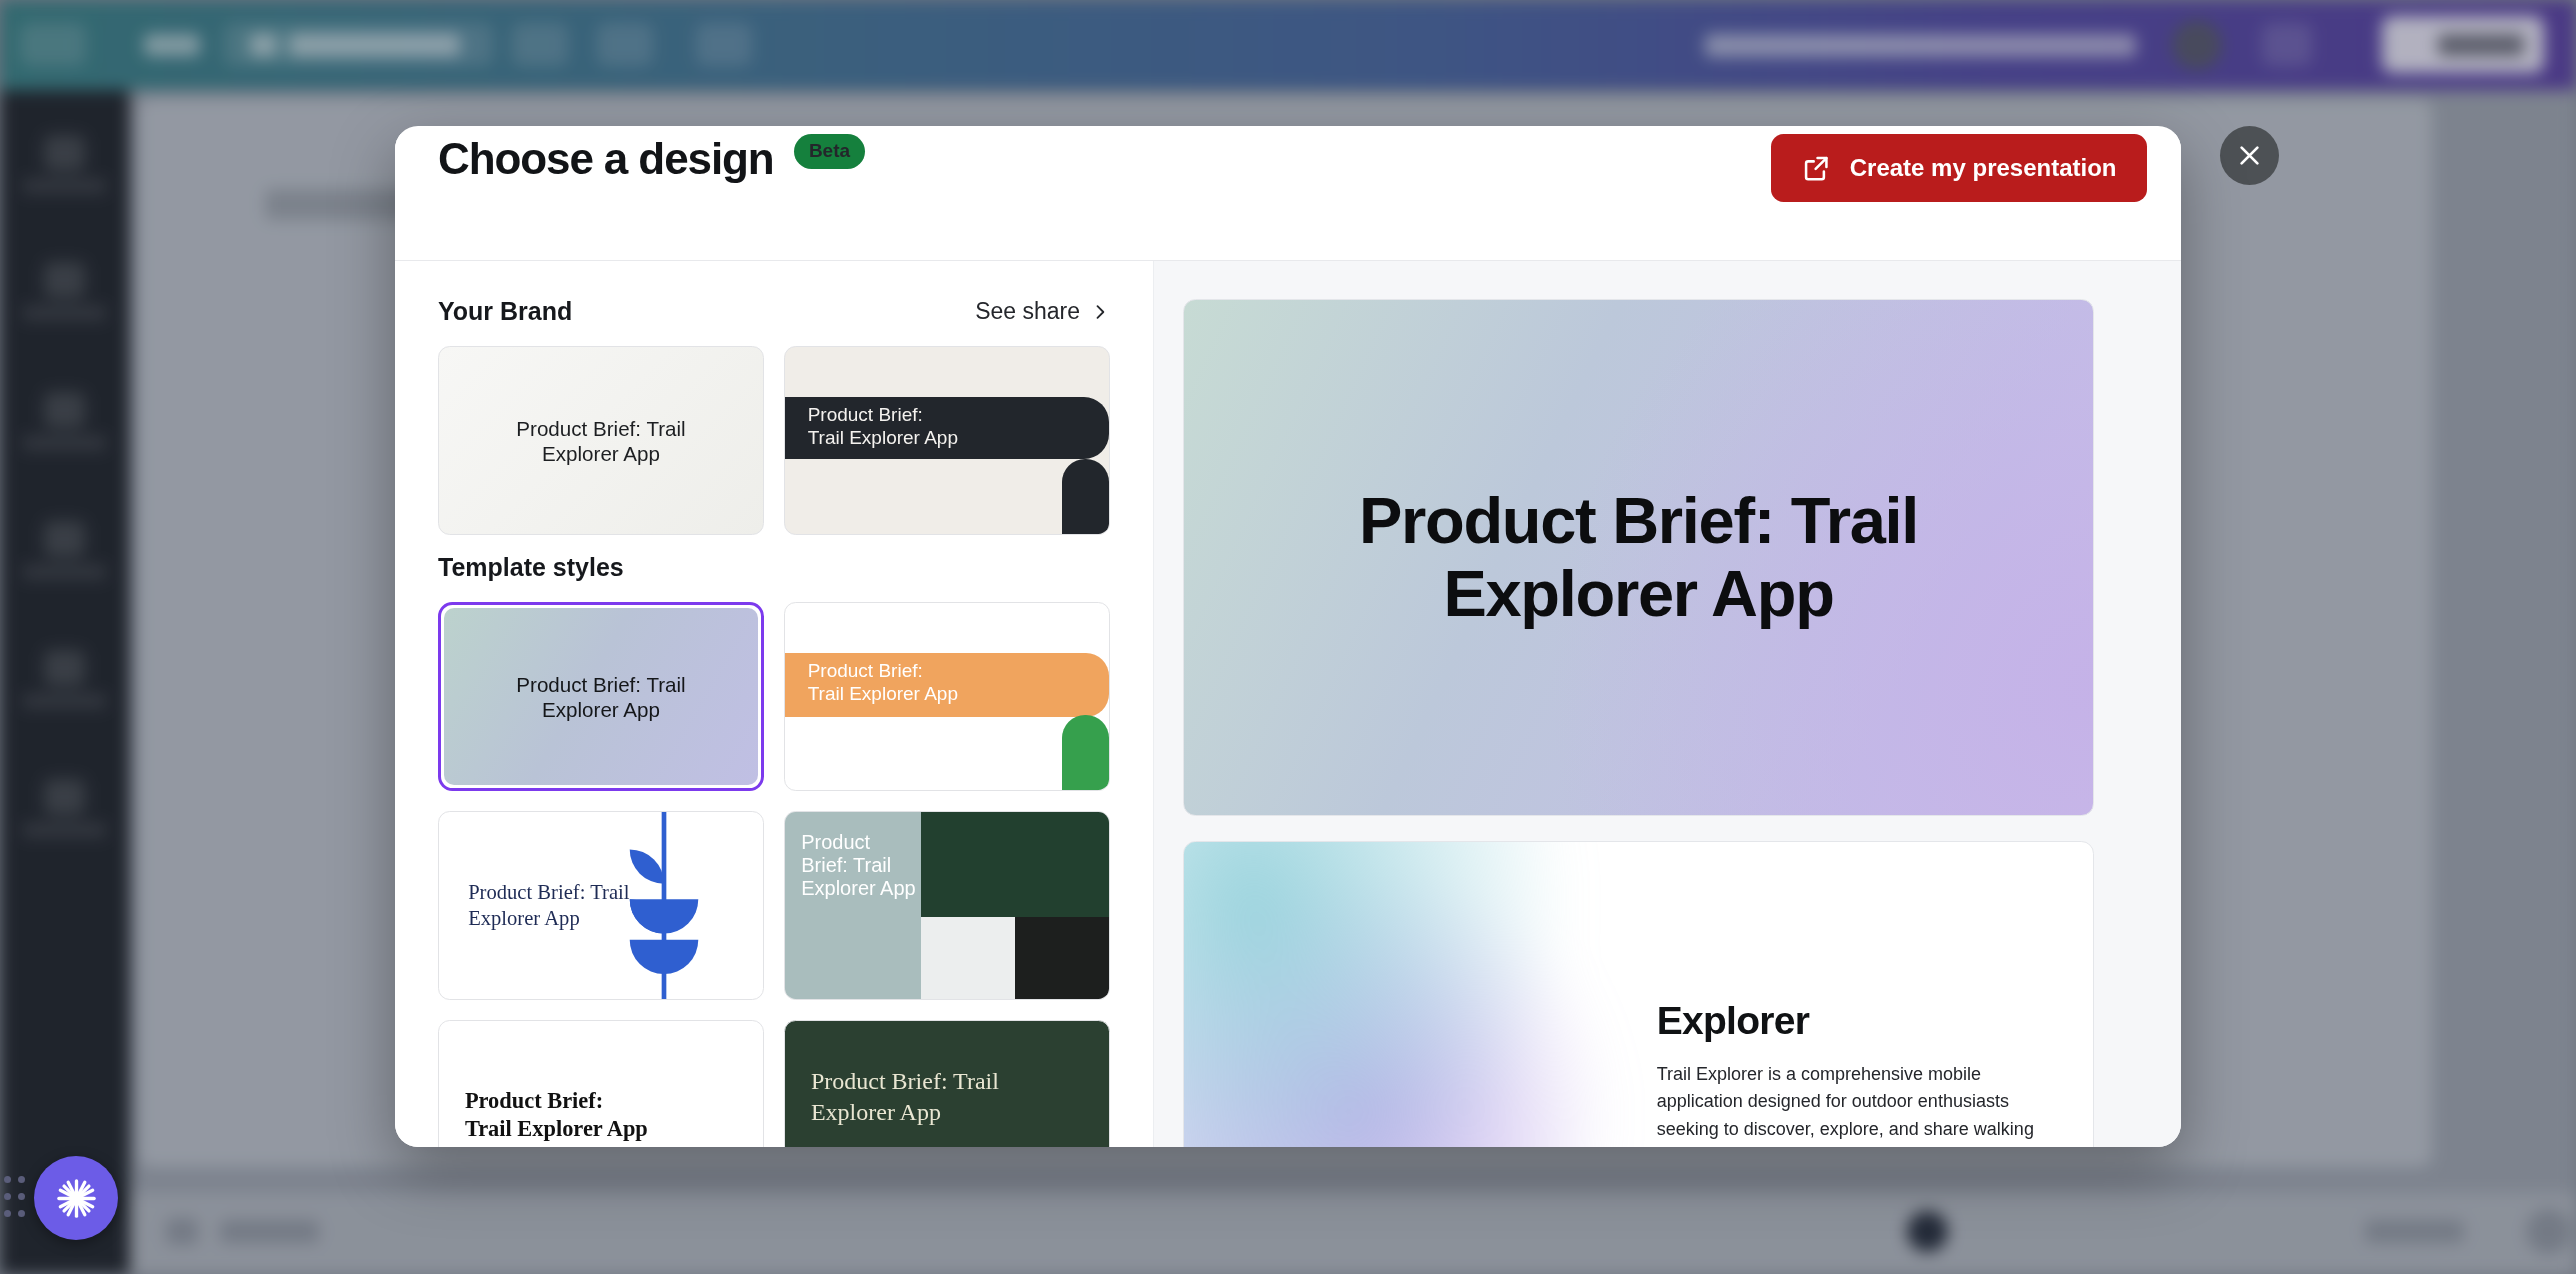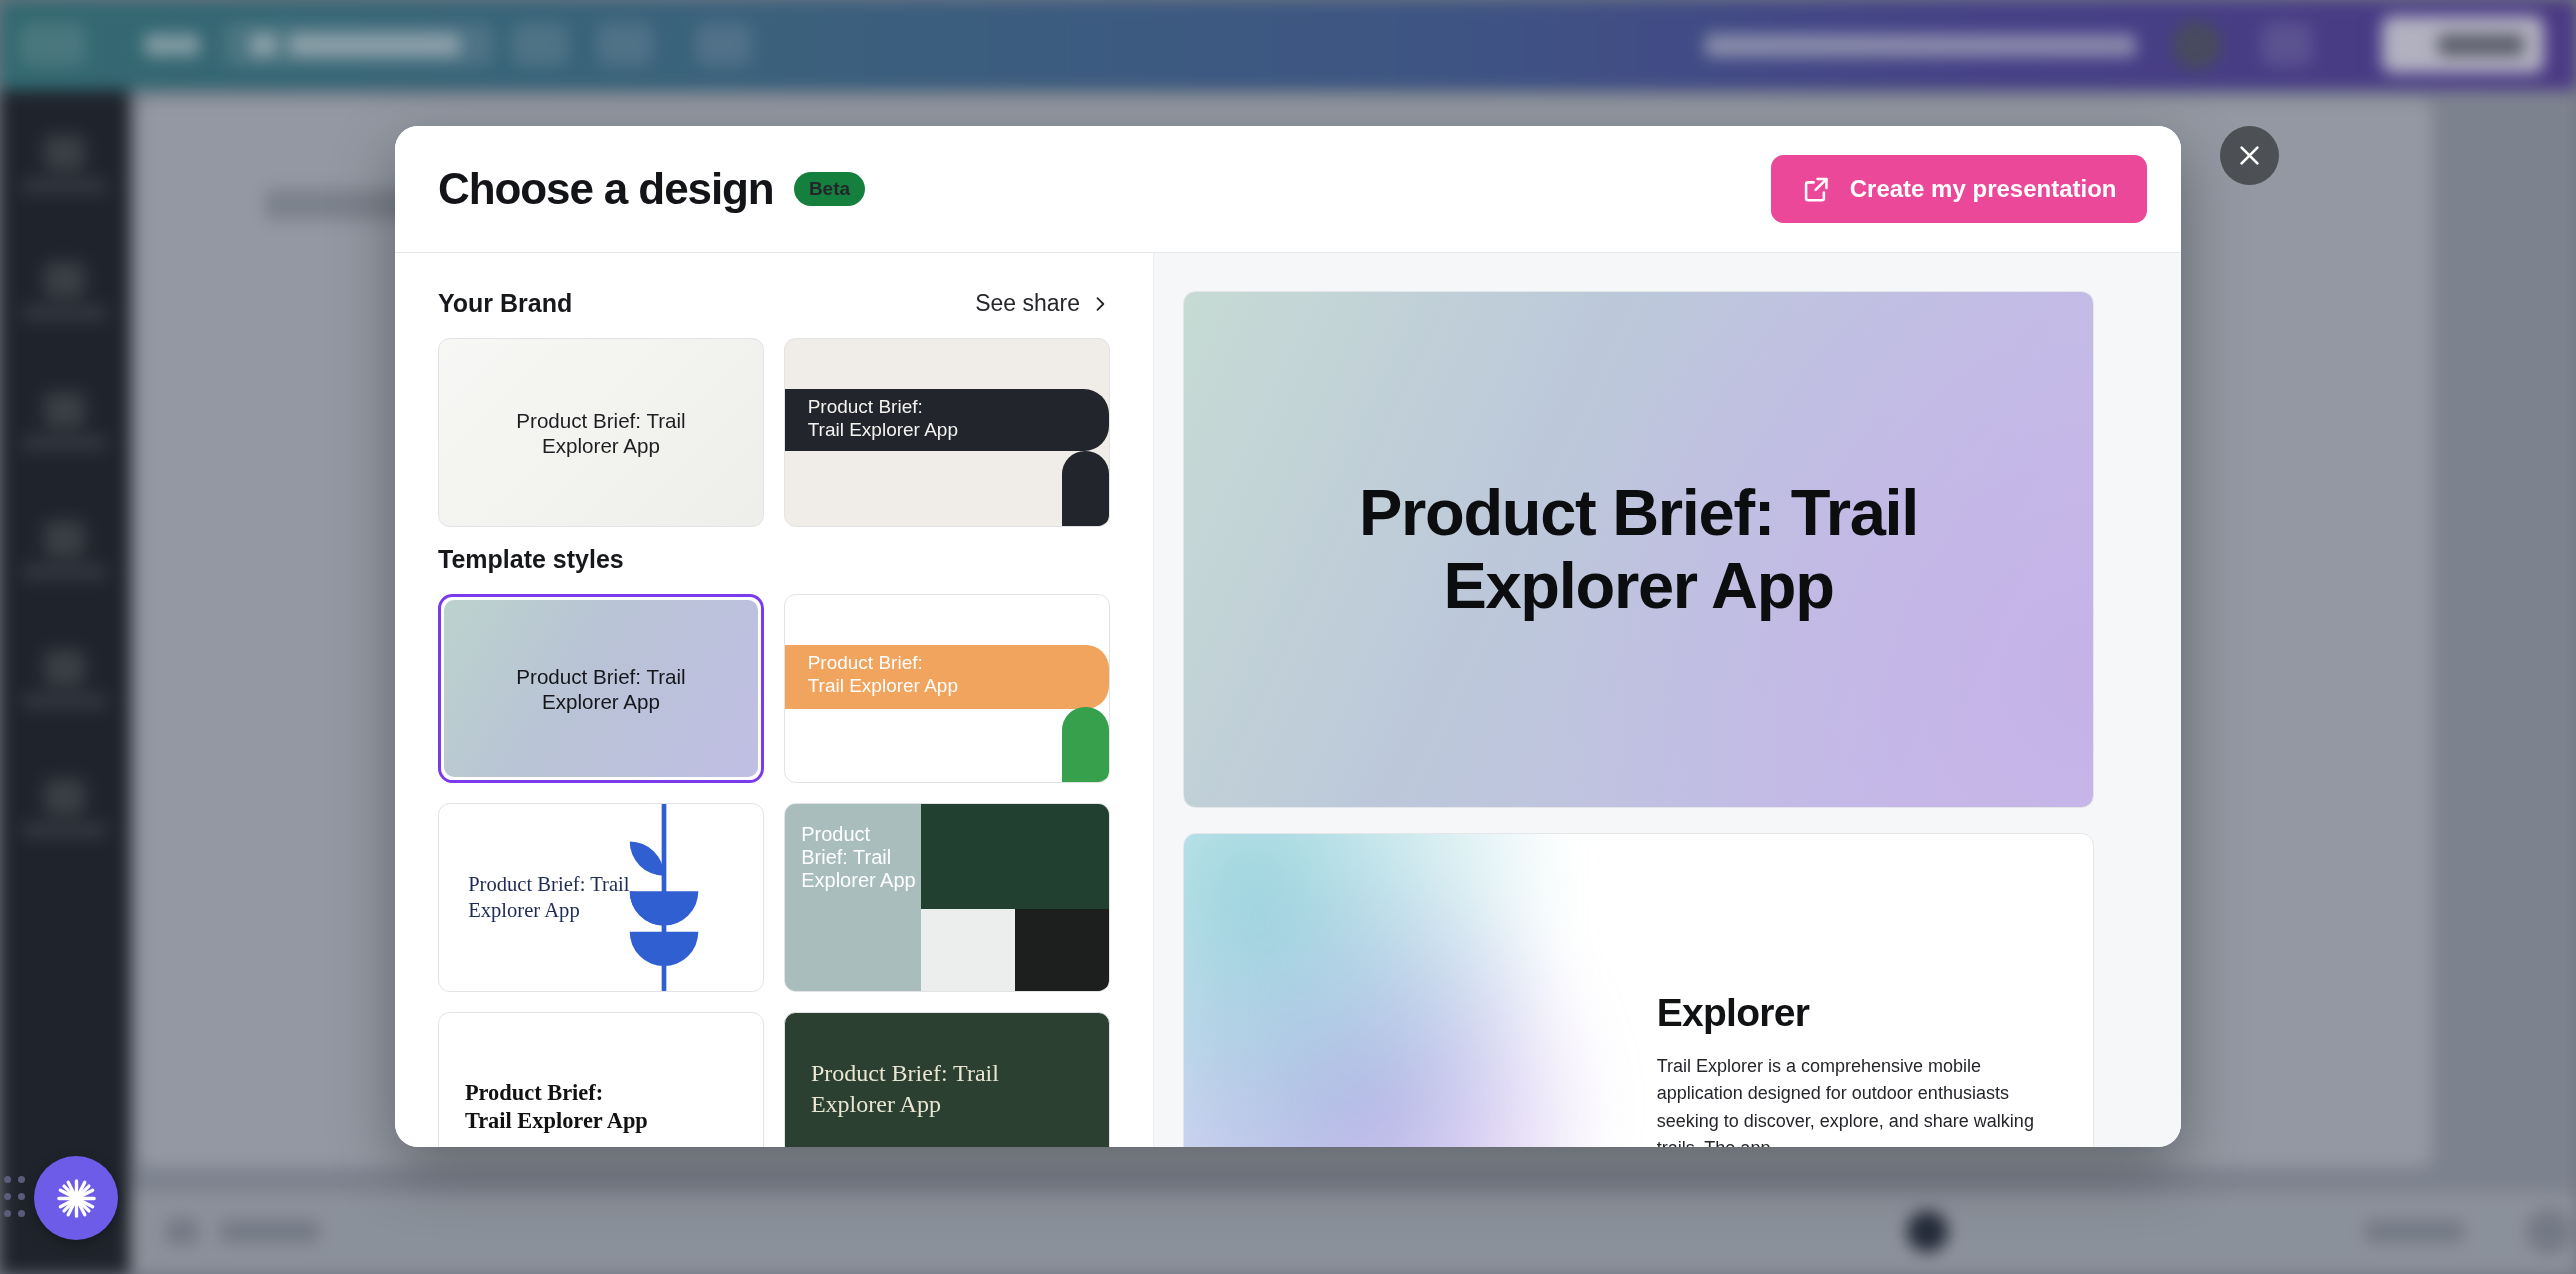--- a/index.html
+++ b/index.html
@@ -86,31 +86,31 @@
 
   
   .modal {
     position: absolute; left: 395px; top: 126px; width: 1786px; height: 1021px;
     background: #fff; border-radius: 23px; overflow: hidden;
     box-shadow: 0 23px 63px rgba(0,0,0,.34);
     display: flex; flex-direction: column;
   }
   .modal-head {
     height: 127px; flex: 0 0 127px; border-bottom: 0.9px solid #e8e9ec;
-    display: flex; align-items: center; padding: 0 34px 0 43px; background:#fff;
+    display: flex; align-items: flex-start; padding: 0 34px 0 43px; background:#fff;margin-top:8px;
   }
   .modal-title {
     font-size: 44px; font-weight: 700; color: #121417; letter-spacing: -1.1px;
   }
   .beta-badge {
     margin-left: 20px; background: #15803d; color: #24262b;
     font-size: 19px; font-weight: 600; border-radius: 897px; padding: 6.3px 15.3px;
   }
   .cta {
-    margin-left: auto; background: #ec4899; color: #fff; border: none;
+    margin-left: auto; background: #b91c1c; color: #fff; border: none;
     border-radius: 12.6px; height: 68px; padding: 0 30.5px;
     display: flex; align-items: center; gap: 18px;
     font-size: 24px; font-weight: 600; font-family: inherit; cursor: pointer;
   }
   .cta svg { width: 30.5px; height: 30.5px; }
 
   .close-btn {
     position: absolute; left: 2220px; top: 126px; width: 59px; height: 59px;
     border-radius: 50%; background: #4d5155; border: none; cursor: pointer;
     display: flex; align-items: center; justify-content: center;

